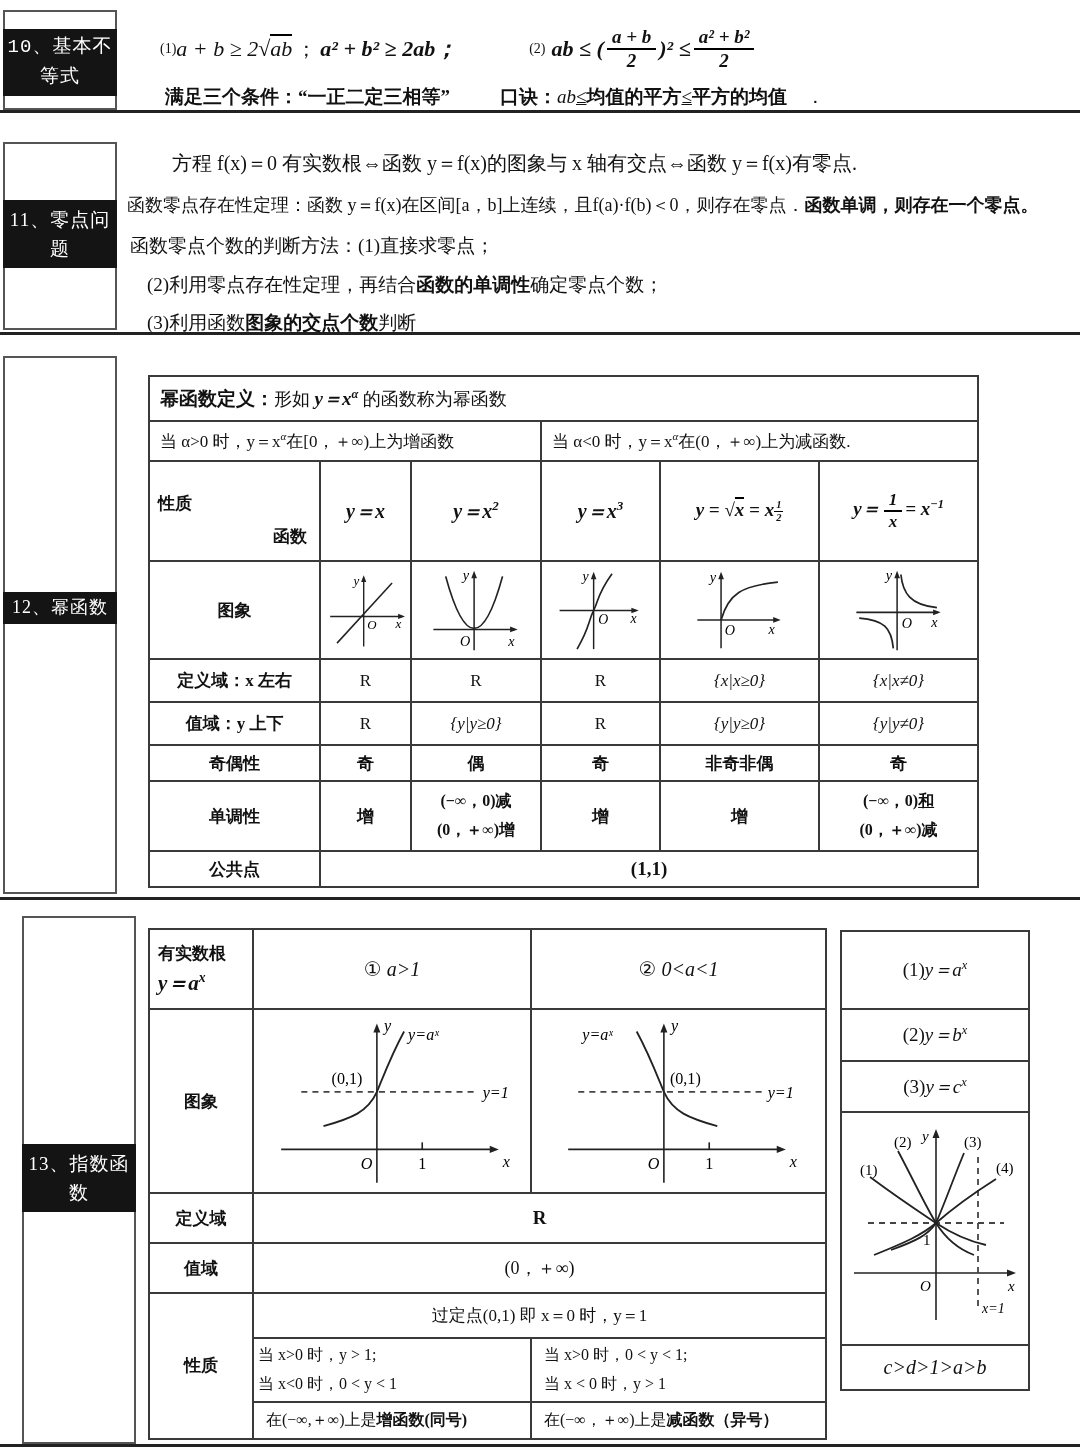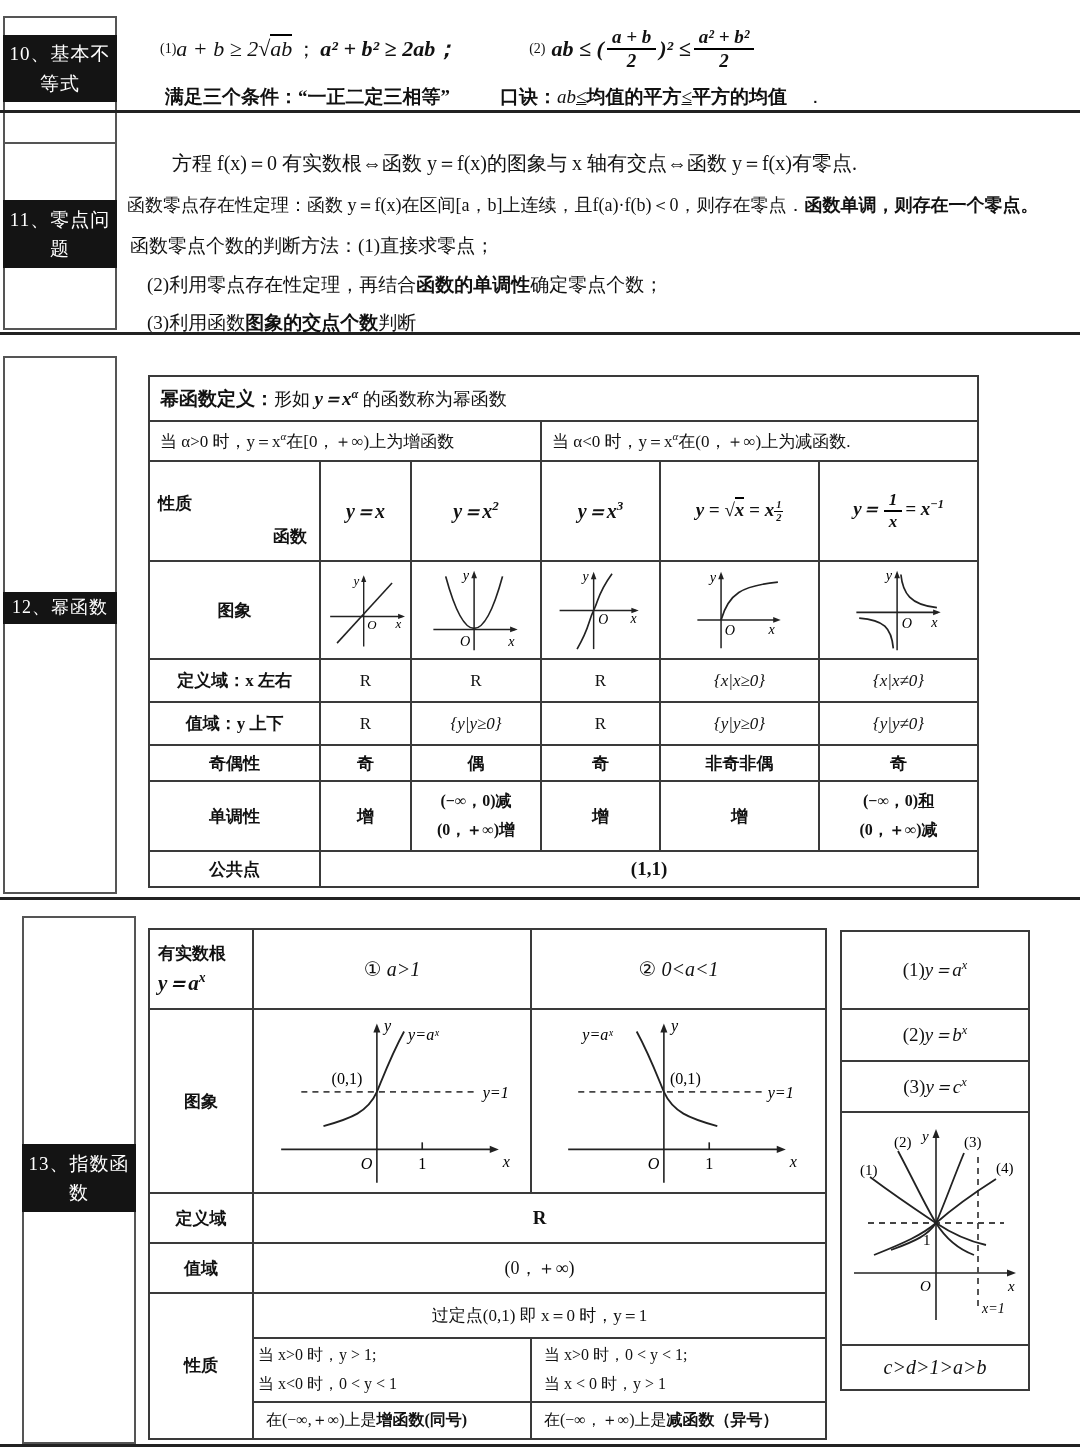--- a/index.html
+++ b/index.html
@@ -44,21 +44,21 @@
   svg .it { font-style:italic; }
   svg .axis { stroke:#222; stroke-width:1.6; fill:none; }
   svg .curve { stroke:#222; stroke-width:1.8; fill:none; }
   svg .dash { stroke:#444; stroke-width:1.8; fill:none; stroke-dasharray:6 5; }
   svg .ah { fill:#222; stroke:none; }
   .txtline { position:absolute; white-space:nowrap; font-size:19px; }
 </style>
 </head>
 <body>
 
-<div class="side-box" style="top:16px; height:128px;">
+<div class="side-box" style="top:10px; height:100px;font-family:Liberation Mono, monospace;">
   <div class="band" style="top:17px; height:67px;">
     <span>10、基本不</span>
     <span>等式</span>
   </div>
 </div>
 
 <div class="abs" style="left:160px; top:16px; width:820px; height:66px; display:flex; align-items:center;">
   <span style="font-size:14px;">(1)</span>
   <span class="m" style="font-size:22px;">a + b ≥ 2</span>
   <span class="rad" style="font-size:22px;"><span class="sign">√</span><span class="radicand">ab</span></span>

